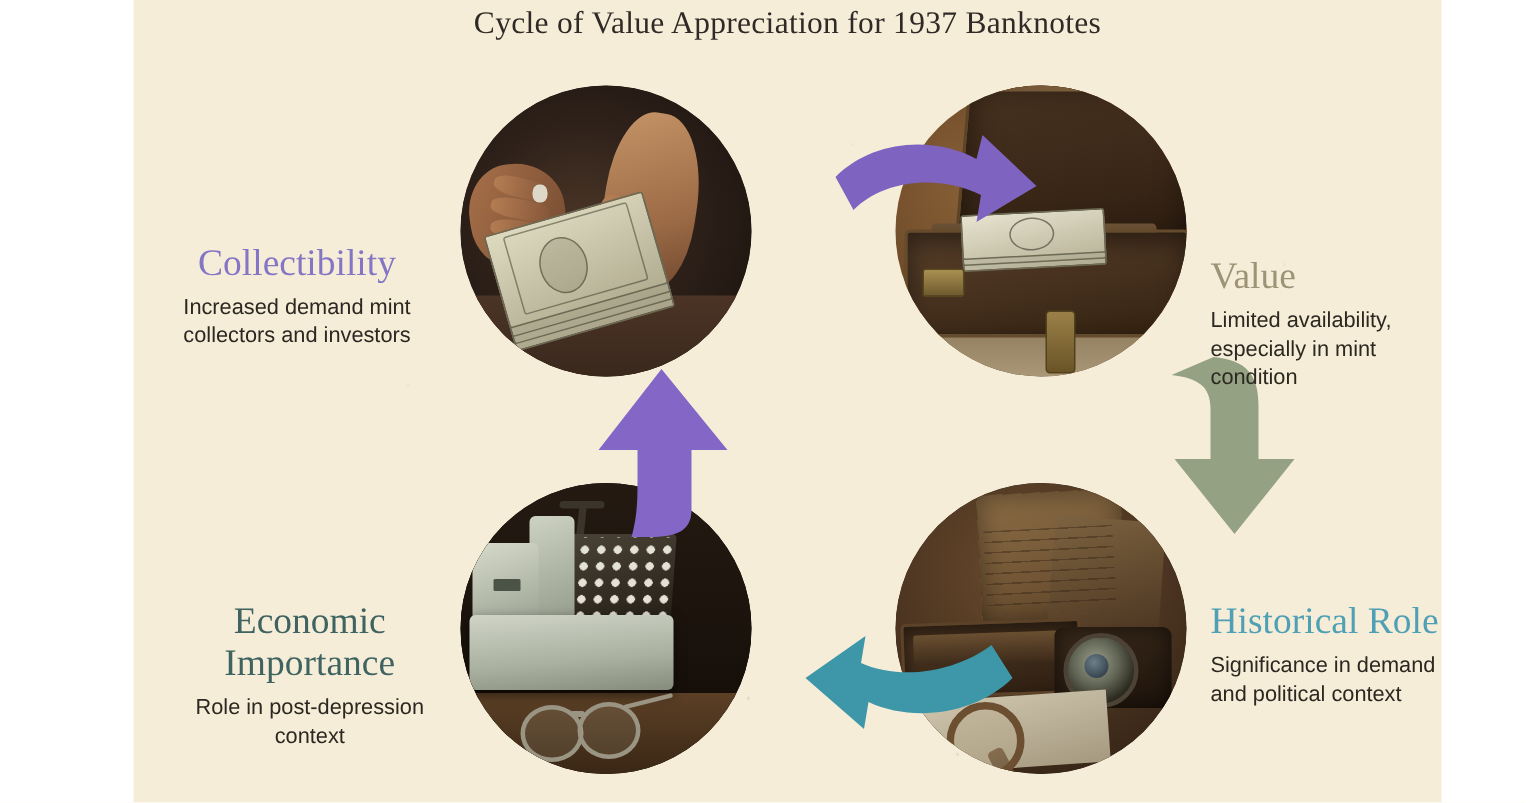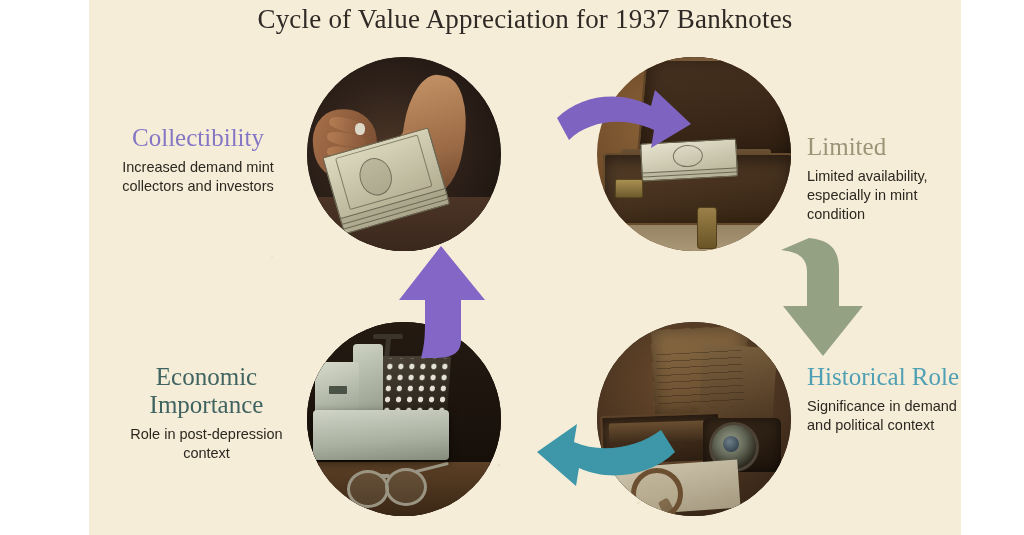--- a/index.html
+++ b/index.html
@@ -20,21 +20,21 @@
       radial-gradient(circle at 21% 48%, rgba(196,174,134,.12) 0 1px, transparent 1.3px),
       radial-gradient(circle at 88% 33%, rgba(196,174,134,.12) 0 1px, transparent 1.3px),
       radial-gradient(circle at 55% 18%, rgba(196,174,134,.10) 0 1px, transparent 1.3px);
     overflow:hidden;
   }
 
   
   #title{
     position:absolute;left:0;top:4px;width:872px;text-align:center;
     font-family:"Liberation Serif","DejaVu Serif",serif;
-    font-size:27px;color:#2f2a25;letter-spacing:.2px;white-space:nowrap;
+    font-size:21px;color:#2f2a25;letter-spacing:.2px;white-space:nowrap;
   }
 
   
   .node{position:absolute;border-radius:50%;overflow:hidden;}
   .node .scene{position:absolute;inset:0;}
 
   
   #node-collect{left:218px;top:57px;width:194px;height:194px;background:#221a14;}
   #node-collect .vig{position:absolute;inset:0;border-radius:50%;
     background:radial-gradient(ellipse 75% 70% at 42% 46%, #4a3526 0%, #2e211a 48%, #1a120d 100%);}
@@ -156,21 +156,21 @@
     border-radius:2px;transform:rotate(-14deg);}
 
   
   .arrow{position:absolute;}
   #arrow-top{left:466px;top:78px;width:140px;height:96px;}
   #arrow-right{left:680px;top:236px;width:108px;height:124px;}
   #arrow-bottom{left:436px;top:408px;width:152px;height:96px;}
   #arrow-left{left:296px;top:244px;width:112px;height:116px;}
 
   
-  .label{position:absolute;}
+  .label{position:absolute;margin-top:38px;}
   .lab-title{font-family:"Liberation Serif","DejaVu Serif",serif;font-size:25px;line-height:1.12;}
   .lab-desc{font-family:"Liberation Sans",sans-serif;font-size:14.5px;line-height:1.32;color:#2c2821;margin-top:6px;}
 
   #label-collect{left:5px;top:124px;width:208px;text-align:center;}
   #label-collect .lab-title{color:#8476c4;}
 
   #label-rarity{left:718px;top:133px;width:170px;text-align:left;}
   #label-rarity .lab-title{color:#9d9477;}
 
   #label-hist{left:718px;top:363px;width:160px;text-align:left;}
@@ -280,21 +280,21 @@
     <svg class="arrow" id="arrow-left" viewBox="0 0 112 116">
       <path d="M56,2 L100,56 L76,56 L76,96 C76,110 66,114 48,114 L36,114 C40,100 40,88 40,76 L40,56 L14,56 Z" fill="#8466c7"></path>
     </svg>
 
     <div class="label" id="label-collect">
       <div class="lab-title">Collectibility</div>
       <div class="lab-desc">Increased demand mint collectors and investors</div>
     </div>
 
     <div class="label" id="label-rarity">
-      <div class="lab-title">Limited</div>
+      <div class="lab-title">Value</div>
       <div class="lab-desc">Limited availability, especially in mint condition</div>
     </div>
 
     <div class="label" id="label-hist">
       <div class="lab-title">Historical Role</div>
       <div class="lab-desc">Significance in demand and political context</div>
     </div>
 
     <div class="label" id="label-econ">
       <div class="lab-title">Economic Importance</div>

